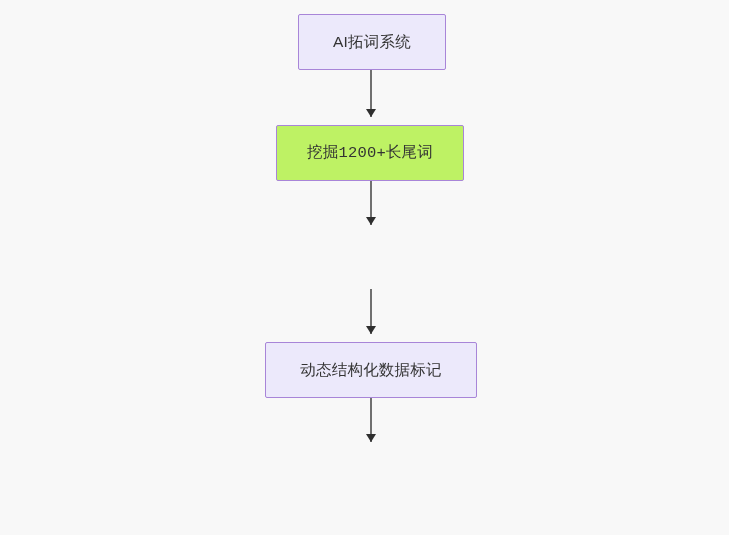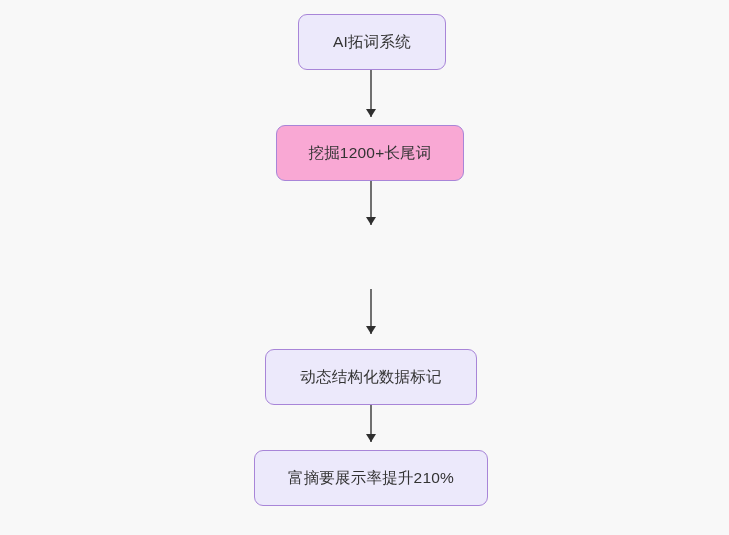--- a/index.html
+++ b/index.html
@@ -16,21 +16,21 @@
   #flowchart {
     position: relative;
     width: 729px;
     height: 535px;
   }
   .node {
     position: absolute;
     box-sizing: border-box;
     background: #ece9fb;
     border: 1.6px solid #a885d8;
-    border-radius: 9px;
+    border-radius: 2px;
     display: flex;
     align-items: center;
     justify-content: center;
     color: #333333;
     font-size: 15.5px;
     line-height: 1.2;
     letter-spacing: 0.2px;
     white-space: nowrap;
     user-select: none;
   }
@@ -77,23 +77,20 @@
     <div class="edge-arrow" style="top: 37px; border-top-color: rgb(47, 47, 47);"></div>
   </div>
   <div class="edge" id="edge-3" style="left: 371px; top: 398px;">
     <div class="edge-line" style="height: 44px; background: rgb(112, 112, 112);"></div>
     <div class="edge-arrow" style="top: 36px; border-top-color: rgb(47, 47, 47);"></div>
   </div>
 
   <div class="node" id="node-0" style="left: 298px; top: 14px; width: 148px; height: 56px; background: rgb(236, 233, 251); border-color: rgb(168, 133, 216); color: rgb(51, 51, 51);">
     <span class="node-label">AI拓词系统</span>
   </div>
-  <div class="node" id="node-1" style="left: 276px; top: 125px; width: 188px; height: 56px; background: #f9a8d4; border-color: rgb(168, 133, 216); color: rgb(51, 51, 51);">
+  <div class="node" id="node-1" style="left: 276px; top: 125px; width: 188px; height: 56px; background: #bef264; border-color: rgb(168, 133, 216); color: rgb(51, 51, 51); font-family: Liberation Mono, monospace;">
     <span class="node-label">挖掘1200+长尾词</span>
   </div>
-  <div class="node" id="node-3" style="left: 265px; top: 342px; width: 212px; height: 56px; background: rgb(236, 233, 251); border-color: rgb(168, 133, 216); color: rgb(51, 51, 51); margin-top: 7px;">
+  <div class="node" id="node-3" style="left: 265px; top: 342px; width: 212px; height: 56px; background: rgb(236, 233, 251); border-color: rgb(168, 133, 216); color: rgb(51, 51, 51);">
     <span class="node-label">动态结构化数据标记</span>
-  </div>
-  <div class="node" id="node-4" style="left: 254px; top: 450px; width: 234px; height: 56px; background: rgb(236, 233, 251); border-color: rgb(168, 133, 216); color: rgb(51, 51, 51);">
-    <span class="node-label">富摘要展示率提升210%</span>
   </div>
 
 </div>
 
 </body></html>

